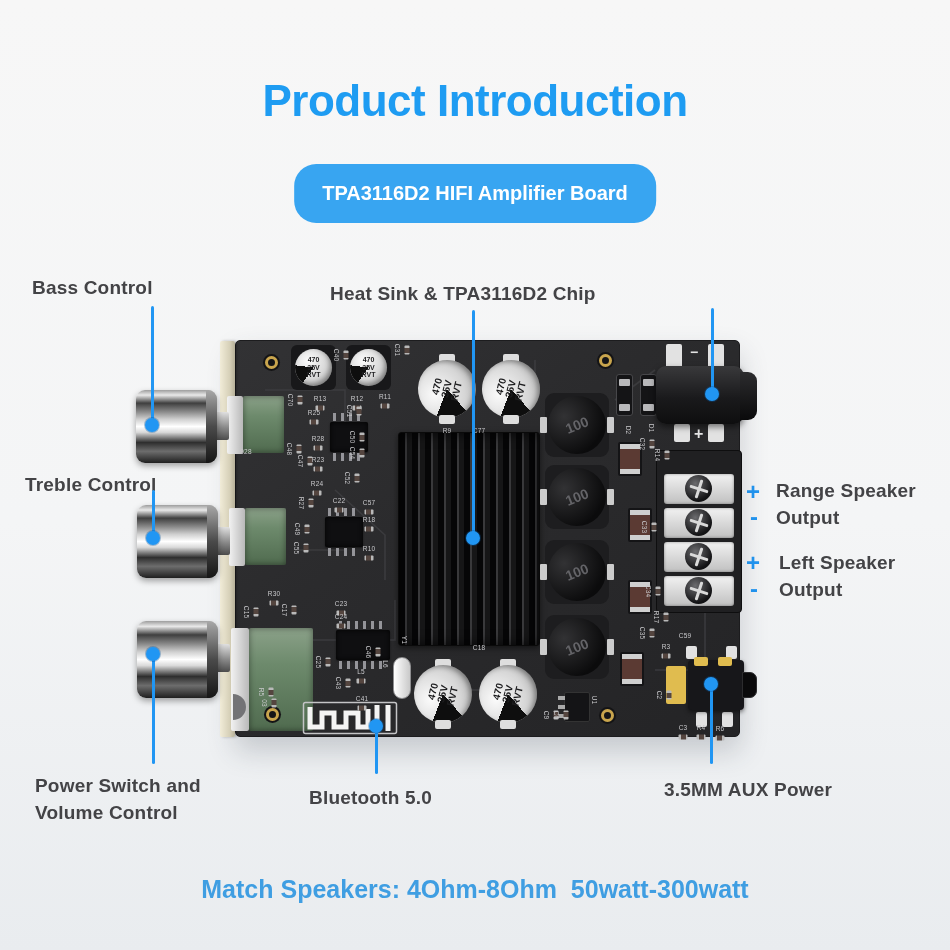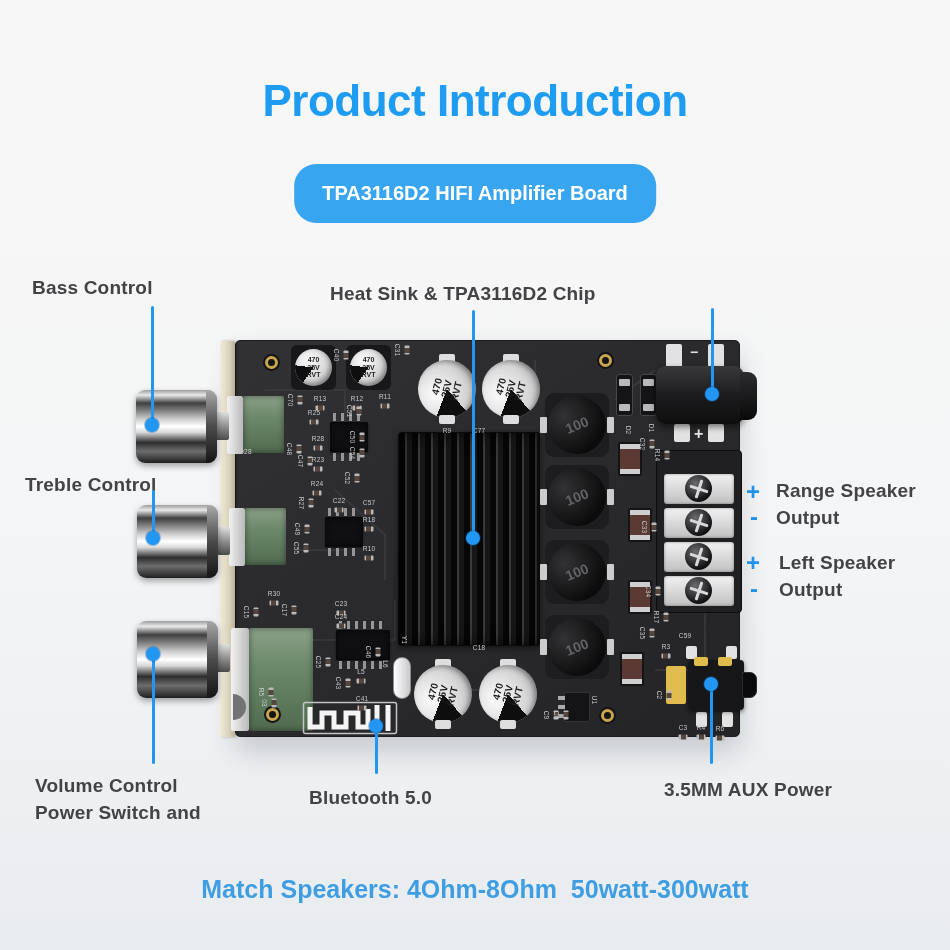--- a/index.html
+++ b/index.html
@@ -413,22 +413,22 @@
   <div class="cdot" style="left:705px;top:387px;"></div>
   <div class="cline" style="left:375px;top:726px;height:48px;"></div>
   <div class="cdot" style="left:369px;top:719px;"></div>
   <div class="cline" style="left:710px;top:684px;height:80px;"></div>
   <div class="cdot" style="left:704px;top:677px;"></div>
 
   <div class="lbl" style="left:32px;top:277px;">Bass Control</div>
   <div class="lbl" style="left:25px;top:464px;margin-top:10px;">Treble Control</div>
   <div class="lbl" style="left:330px;top:283px;">Heat Sink &amp; TPA3116D2 Chip</div>
   <div class="lbl two" style="left:35px;top:772px;">
+    <div>Power Switch and</div>
     <div>Volume Control</div>
-    <div>Power Switch and</div>
   </div>
   <div class="lbl" style="left:309px;top:787px;">Bluetooth 5.0</div>
   <div class="lbl" style="left:664px;top:779px;">3.5MM AUX Power</div>
 
   <div class="sign" style="left:746px;top:478px;">+</div>
   <div class="lbl" style="left:776px;top:480px;">Range Speaker</div>
   <div class="sign" style="left:750px;top:503px;">-</div>
   <div class="lbl" style="left:776px;top:507px;">Output</div>
   <div class="sign" style="left:746px;top:549px;">+</div>
   <div class="lbl" style="left:779px;top:552px;">Left Speaker</div>

